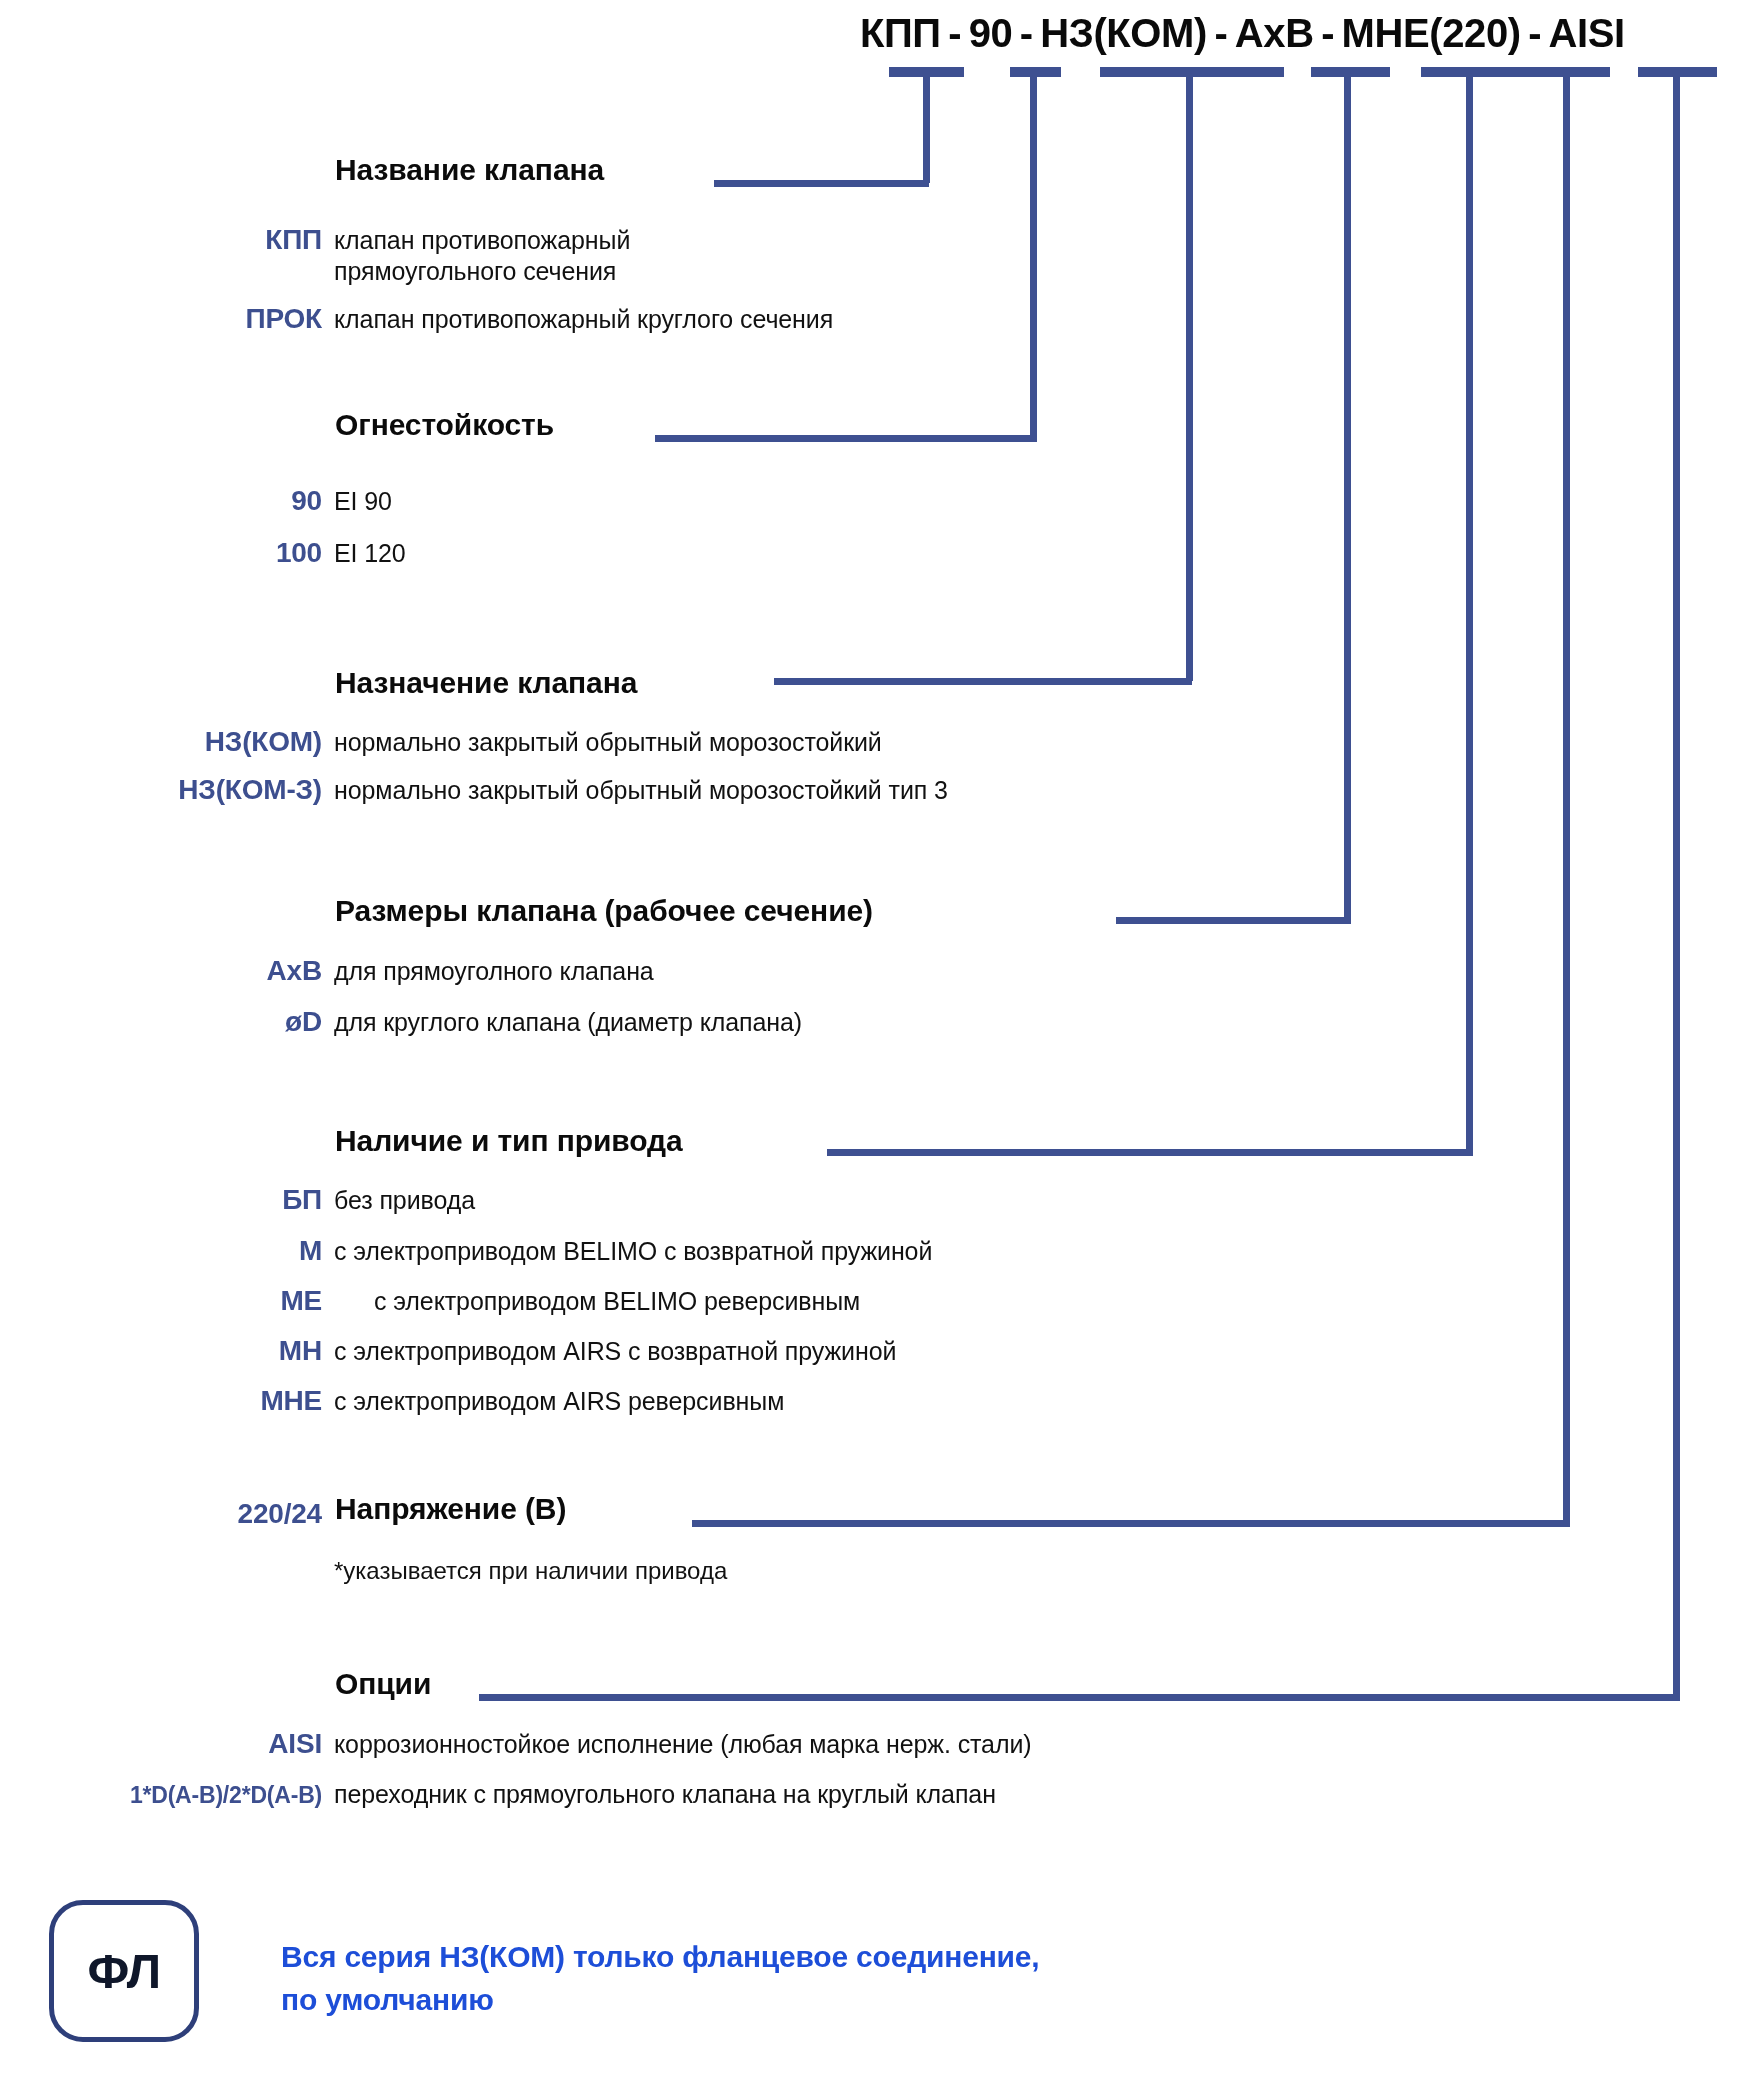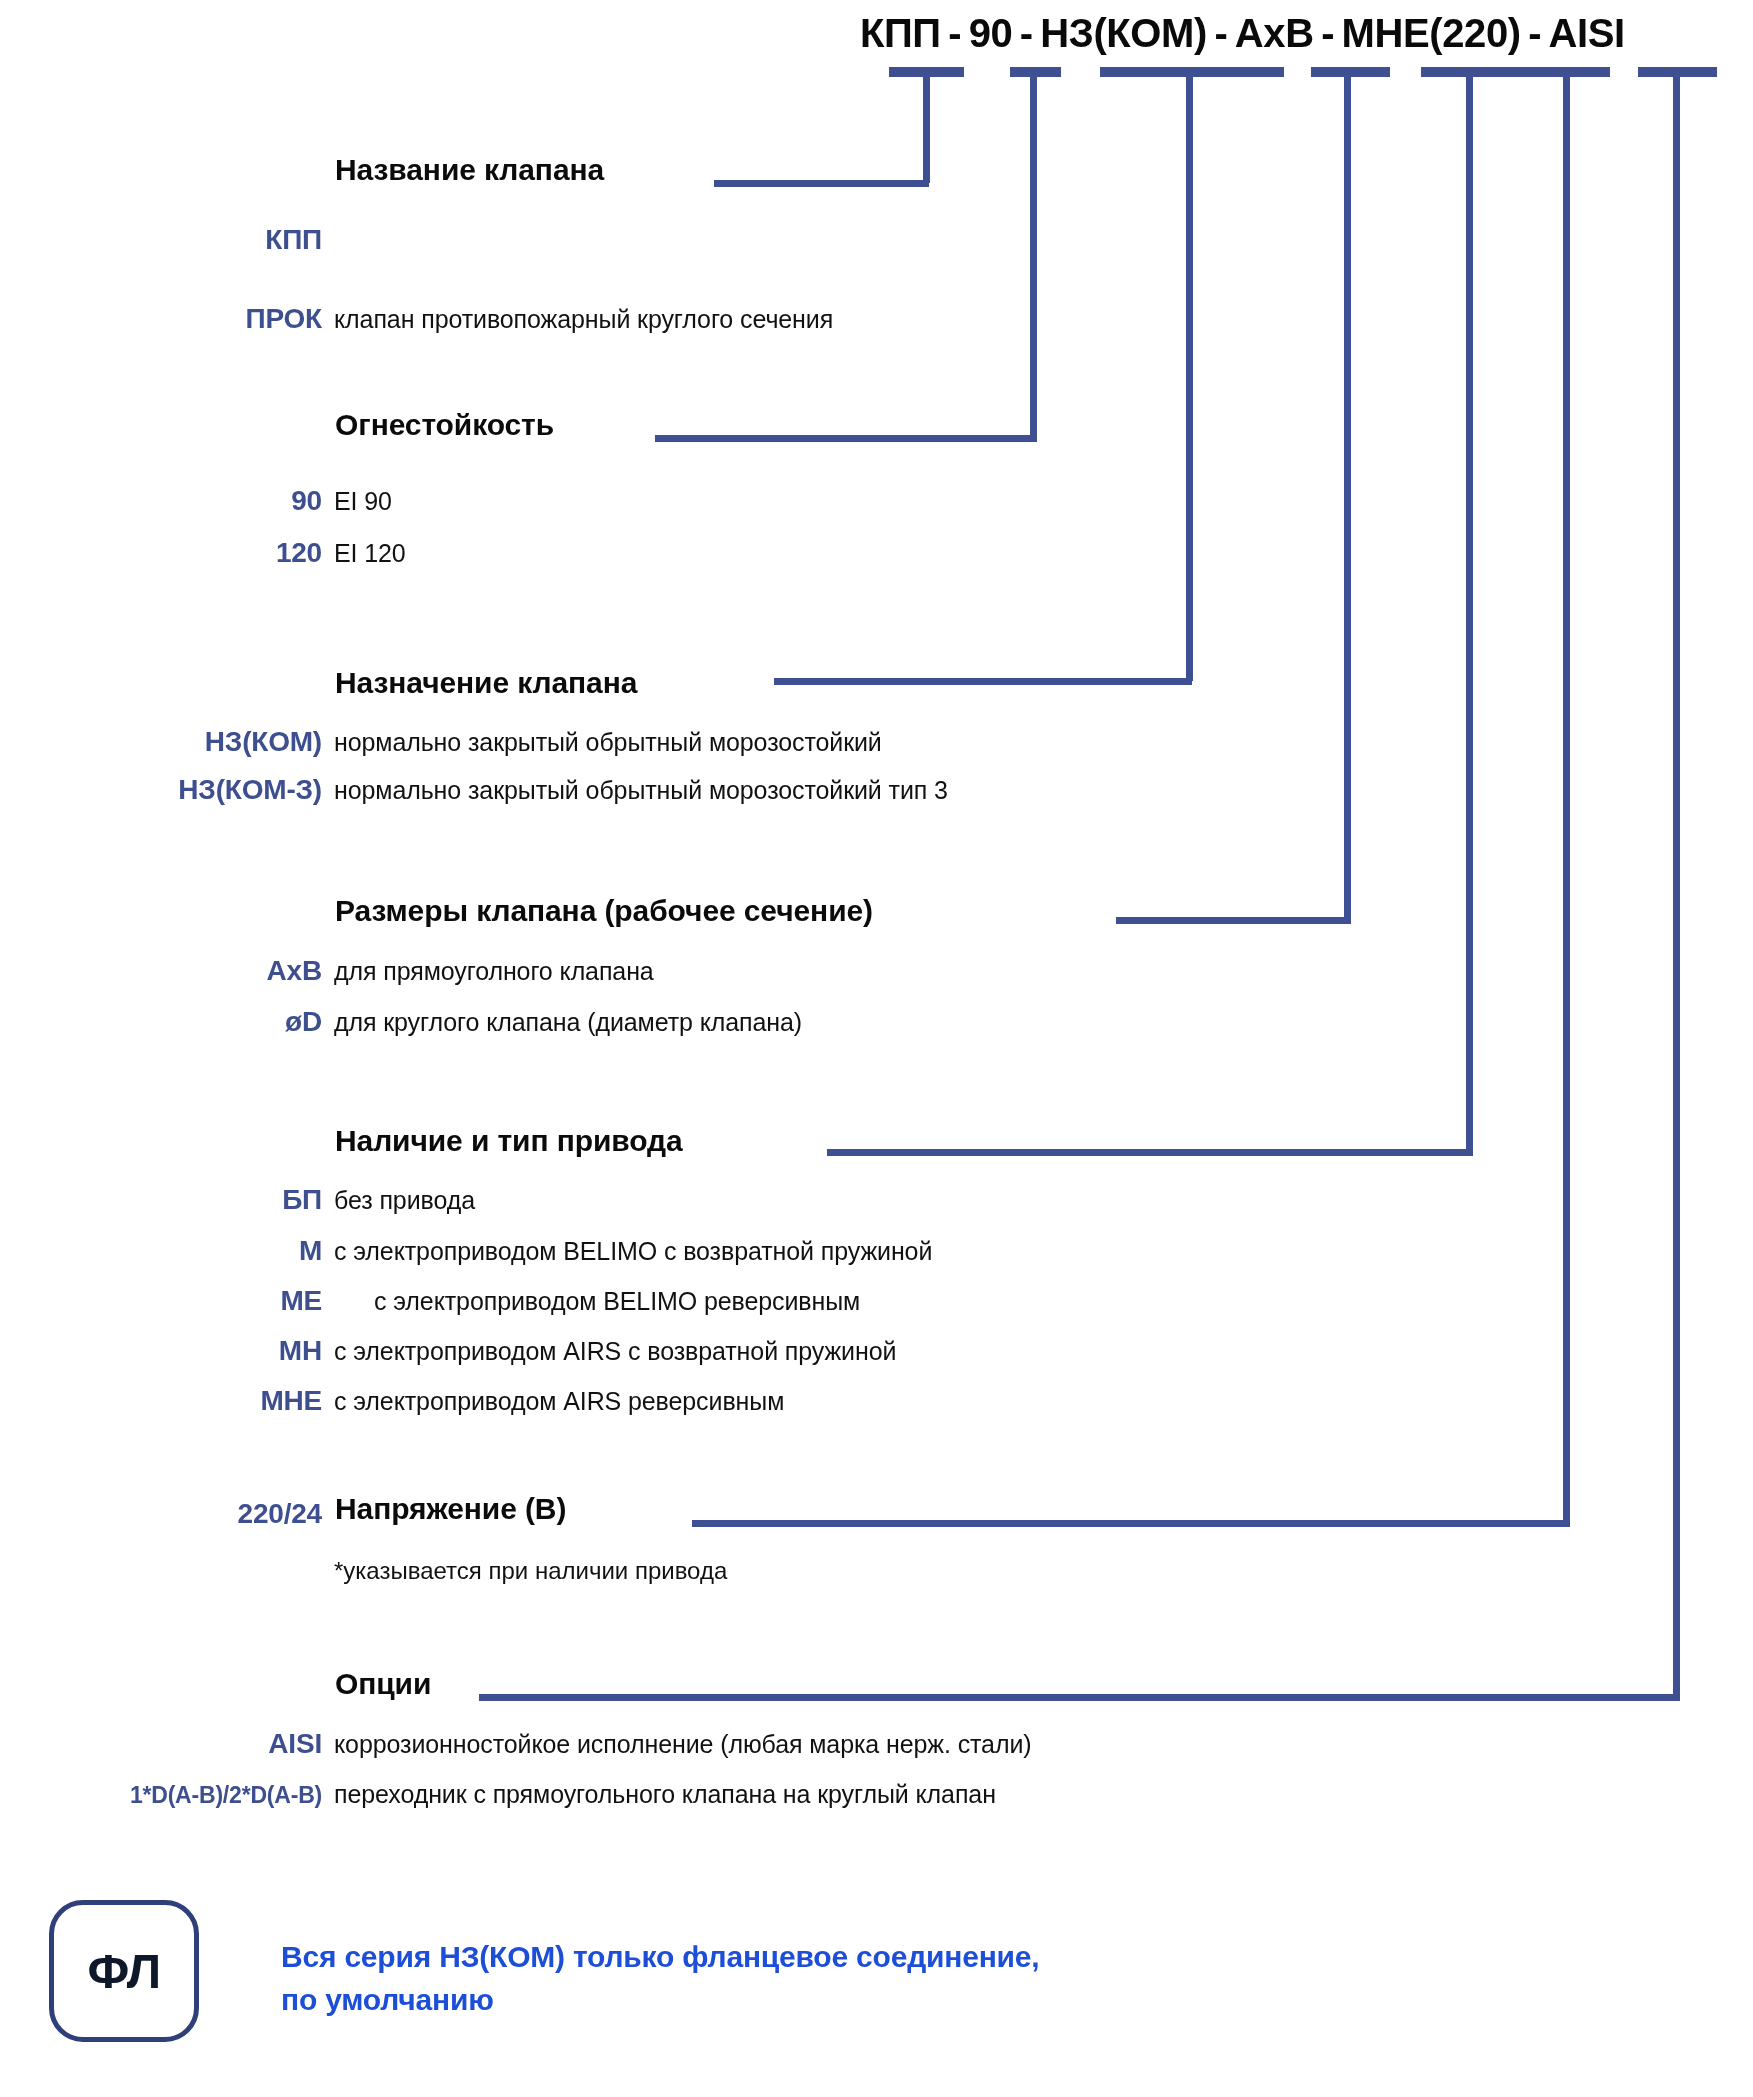--- a/index.html
+++ b/index.html
@@ -168,38 +168,39 @@
   <div class="hline" style="left:692px;  top:1520px; width:878px;"></div>
 
   <div class="vline" style="left:1673px; top:67px; height:1629px;"></div>
   <div class="hline" style="left:479px;  top:1694px; width:1201px;"></div>
 
   <div class="section">
     <div class="sec-title" style="left:335px; top:153px;">Название клапана</div>
 
     <div class="row" style="left:0px; top:224px;">
       <div class="code" style="width:322px;">КПП</div>
+      <div class="desc desc-block" style="margin-left:12px; width:673px;">клапан противопожарный<br>прямоугольного сечения</div>
     </div>
 
     <div class="row" style="left:0px; top:303px;">
       <div class="code" style="width:322px;">ПРОК</div>
       <div class="desc" style="margin-left:12px;">клапан противопожарный круглого сечения</div>
     </div>
   </div>
 
   <div class="section">
     <div class="sec-title" style="left:335px; top:408px;">Огнестойкость</div>
 
     <div class="row" style="left:0px; top:485px;">
       <div class="code" style="width:322px;">90</div>
       <div class="desc" style="margin-left:12px;">EI 90</div>
     </div>
 
     <div class="row" style="left:0px; top:537px;">
-      <div class="code" style="width:322px;">120</div>
+      <div class="code" style="width:322px;">100</div>
       <div class="desc" style="margin-left:12px;">EI 120</div>
     </div>
   </div>
 
   <div class="section">
     <div class="sec-title" style="left:335px; top:666px;">Назначение клапана</div>
 
     <div class="row" style="left:0px; top:726px;">
       <div class="code" style="width:322px;">НЗ(КОМ)</div>
       <div class="desc" style="margin-left:12px;">нормально закрытый обрытный морозостойкий</div>

